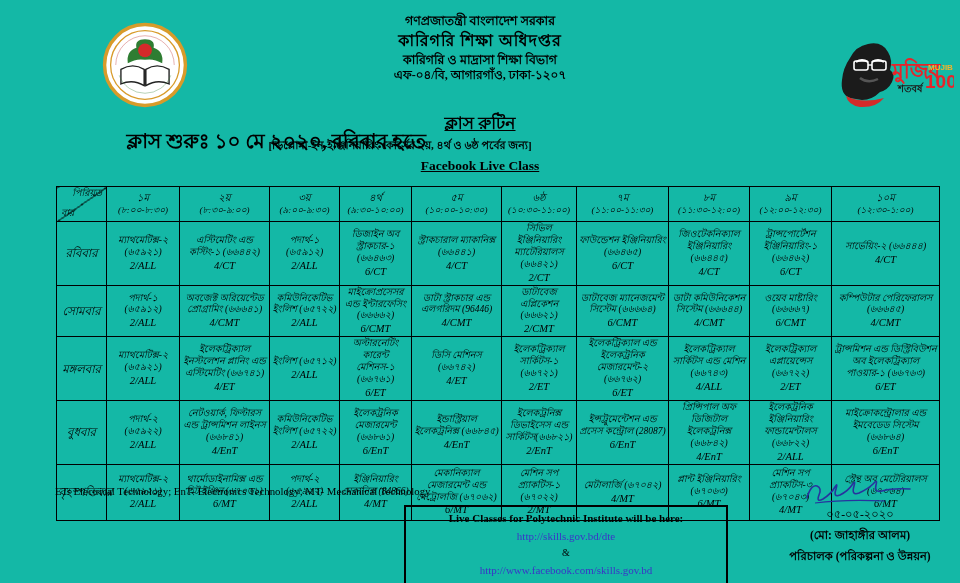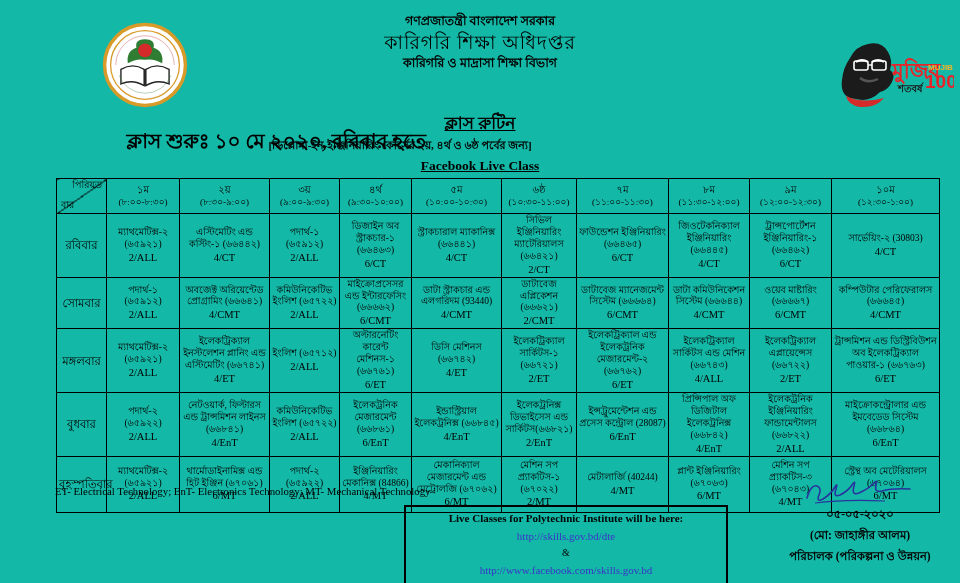--- a/index.html
+++ b/index.html
@@ -4,38 +4,38 @@
 <style>
   html,body{margin:0;padding:0;background:#888;}
   .page{
     position:relative;width:960px;height:583px;background:#14b8a6;
     font-family:"Liberation Serif","DejaVu Serif",serif;color:#000;
     margin:0 auto;overflow:hidden;
   }
   
   .gov-block{position:absolute;top:14px;left:0;width:960px;text-align:center;line-height:1.25;}
   .gov-line1{font-size:12.5px;font-weight:bold;}
-  .gov-line2{font-size:19px;font-weight:normal;letter-spacing:1px;margin-top:1px;}
+  .gov-line2{font-size:16px;font-weight:bold;letter-spacing:1px;margin-top:1px;}
   .gov-line3{font-size:12.5px;font-weight:bold;margin-top:2px;}
   .gov-line4{font-size:12px;font-weight:bold;}
   .gov-line5{font-size:12px;font-weight:bold;}
   .seal{position:absolute;top:22px;left:102px;width:86px;height:86px;}
   .mujib{position:absolute;top:28px;left:832px;width:122px;height:86px;}
   
   .main-title{position:absolute;top:110px;left:0;width:960px;text-align:center;
     font-size:17px;font-weight:bold;text-decoration:underline;}
   .start-note{position:absolute;top:126px;left:96px;width:330px;text-align:right;
     font-size:20px;font-weight:bold;}
   .course-note{position:absolute;top:137px;left:0;width:800px;text-align:center;
     font-size:11px;font-weight:bold;}
   .platform{position:absolute;top:158px;left:0;width:960px;text-align:center;
     font-size:13.5px;font-weight:bold;text-decoration:underline;}
   
-  table.routine{position:absolute;top:178px;left:56px;width:883px;border-collapse:collapse;
-    table-layout:fixed;font-size:9.5px;}
+  table.routine{position:absolute;top:186px;left:56px;width:883px;border-collapse:collapse;
+    table-layout:fixed;font-size:9.5px;font-style:italic;}
   table.routine th,table.routine td{border:1px solid #000;text-align:center;vertical-align:middle;
     padding:1px 2px;font-weight:normal;line-height:1.25;}
   .corner{position:relative;padding:0;height:32px;
     background-image:linear-gradient(to bottom right,transparent 49.2%,#000 49.2%,#000 50.8%,transparent 50.8%);}
   .corner .c-top{position:absolute;top:1px;right:4px;font-size:9.5px;}
   .corner .c-bottom{position:absolute;bottom:1px;left:4px;font-size:9.5px;}
   thead .p-label{font-size:10px;}
   thead .p-time{font-size:9px;}
   tbody th.day-cell{font-size:11.5px;}
   td .subj{display:block;}
@@ -47,21 +47,21 @@
   tbody tr:nth-child(5){height:56px;}
   
   .legend{position:absolute;top:484px;left:55px;font-size:10.8px;line-height:1.35;}
   .live-box{position:absolute;top:505px;left:404px;width:312px;border:2px solid #000;
     text-align:center;padding:4px 4px 5px 4px;line-height:1.3;}
   .live-box .lb-head{font-size:11px;font-weight:bold;}
   .live-box a{font-size:11px;text-decoration:none;}
   .live-box .lb-amp{font-size:10px;}
   .sig-block{position:absolute;top:478px;left:770px;width:180px;text-align:center;}
   .sig-svg{display:block;margin:0 auto;}
-  .sig-date{font-size:11.5px;font-weight:bold;margin-top:-2px;}
+  .sig-date{font-size:11.5px;font-weight:normal;margin-top:-2px;}
   .sig-name{font-size:11.5px;font-weight:bold;margin-top:2px;}
   .sig-desig{font-size:11.5px;font-weight:bold;margin-top:2px;}
 </style>
 </head>
 <body>
 
 <div class="page">
 
   <svg class="seal" viewBox="0 0 100 100">
     <circle cx="50" cy="50" r="47" fill="#fff" stroke="#d89b2a" stroke-width="4"></circle>
@@ -72,20 +72,21 @@
     <path d="M78 55 Q64 47 51 55 L51 74 Q64 66 78 72 Z" fill="#fff" stroke="#222" stroke-width="1.6"></path>
     <path d="M49 55 L51 55 L51 74 L49 74 Z" fill="#222"></path>
     <path d="M16 50 a34 34 0 0 1 68 0" fill="none" stroke="#b71c1c" stroke-width="0.8" opacity="0.5"></path>
     <path d="M20 62 a32 32 0 0 0 60 0" fill="none" stroke="#2e7d32" stroke-width="0.8" opacity="0.5"></path>
   </svg>
 
   <div class="gov-block">
     <div class="gov-line1">গণপ্রজাতন্ত্রী বাংলাদেশ সরকার</div>
     <div class="gov-line2">কারিগরি শিক্ষা অধিদপ্তর</div>
     <div class="gov-line3">কারিগরি ও মাদ্রাসা শিক্ষা বিভাগ</div>
+    <div class="gov-line5">এফ-০৪/বি, আগারগাঁও, ঢাকা-১২০৭</div>
   </div>
 
   <svg class="mujib" viewBox="0 0 122 86">
     <path d="M18 70 Q8 66 10 52 Q11 40 18 30 Q24 18 36 16 Q50 13 56 24 Q61 32 58 42 Q64 46 60 54 Q56 62 48 64 Q40 72 30 72 Z" fill="#1b1b1b"></path>
     <path d="M24 34 q6 -4 12 0 M40 34 q6 -4 12 0" stroke="#fff" stroke-width="2" fill="none"></path>
     <rect x="22" y="33" width="14" height="9" rx="2" fill="none" stroke="#fff" stroke-width="1.6"></rect>
     <rect x="40" y="33" width="14" height="9" rx="2" fill="none" stroke="#fff" stroke-width="1.6"></rect>
     <path d="M36 37 h4" stroke="#fff" stroke-width="1.4"></path>
     <path d="M28 50 q8 6 18 1" stroke="#555" stroke-width="2.5" fill="none"></path>
     <path d="M14 68 Q30 76 52 70 Q44 80 28 79 Q16 77 14 68 Z" fill="#d42a2a"></path>
@@ -195,21 +196,21 @@
           </td>
           <td>
             <span class="subj">জিওটেকনিক্যাল ইঞ্জিনিয়ারিং (৬৬৪৪৫)</span>
             <span class="grp">4/CT</span>
           </td>
           <td>
             <span class="subj">ট্রান্সপোর্টেশন ইঞ্জিনিয়ারিং-১ (৬৬৪৬২)</span>
             <span class="grp">6/CT</span>
           </td>
           <td>
-            <span class="subj">সার্ভেয়িং-২ (30803)</span>
+            <span class="subj">সার্ভেয়িং-২ (৬৬৪৪৪)</span>
             <span class="grp">4/CT</span>
           </td>
         </tr>
         <tr>
           <th class="day-cell">সোমবার</th>
           <td>
             <span class="subj">পদার্থ-১ (৬৫৯১২)</span>
             <span class="grp">2/ALL</span>
           </td>
           <td>
@@ -218,21 +219,21 @@
           </td>
           <td>
             <span class="subj">কমিউনিকেটিভ ইংলিশ (৬৫৭২২)</span>
             <span class="grp">2/ALL</span>
           </td>
           <td>
             <span class="subj">মাইক্রোপ্রসেসর এন্ড ইন্টারফেসিং (৬৬৬৬২)</span>
             <span class="grp">6/CMT</span>
           </td>
           <td>
-            <span class="subj">ডাটা স্ট্রাকচার এন্ড এলগরিদম (93440)</span>
+            <span class="subj">ডাটা স্ট্রাকচার এন্ড এলগরিদম (96446)</span>
             <span class="grp">4/CMT</span>
           </td>
           <td>
             <span class="subj">ডাটাবেজ এপ্লিকেশন (৬৬৬২১)</span>
             <span class="grp">2/CMT</span>
           </td>
           <td>
             <span class="subj">ডাটাবেজ ম্যানেজমেন্ট সিস্টেম (৬৬৬৬৪)</span>
             <span class="grp">6/CMT</span>
           </td>
@@ -355,21 +356,21 @@
           </td>
           <td>
             <span class="subj">মেকানিক্যাল মেজারমেন্ট এন্ড মেট্রোলজি (৬৭০৬২)</span>
             <span class="grp">6/MT</span>
           </td>
           <td>
             <span class="subj">মেশিন সপ প্র্যাকটিস-১ (৬৭০২২)</span>
             <span class="grp">2/MT</span>
           </td>
           <td>
-            <span class="subj">মেটালার্জি (40244)</span>
+            <span class="subj">মেটালার্জি (৬৭০৪২)</span>
             <span class="grp">4/MT</span>
           </td>
           <td>
             <span class="subj">প্লান্ট ইঞ্জিনিয়ারিং (৬৭০৬৩)</span>
             <span class="grp">6/MT</span>
           </td>
           <td>
             <span class="subj">মেশিন সপ প্র্যাকটিস-৩ (৬৭০৪৩)</span>
             <span class="grp">4/MT</span>
           </td>

